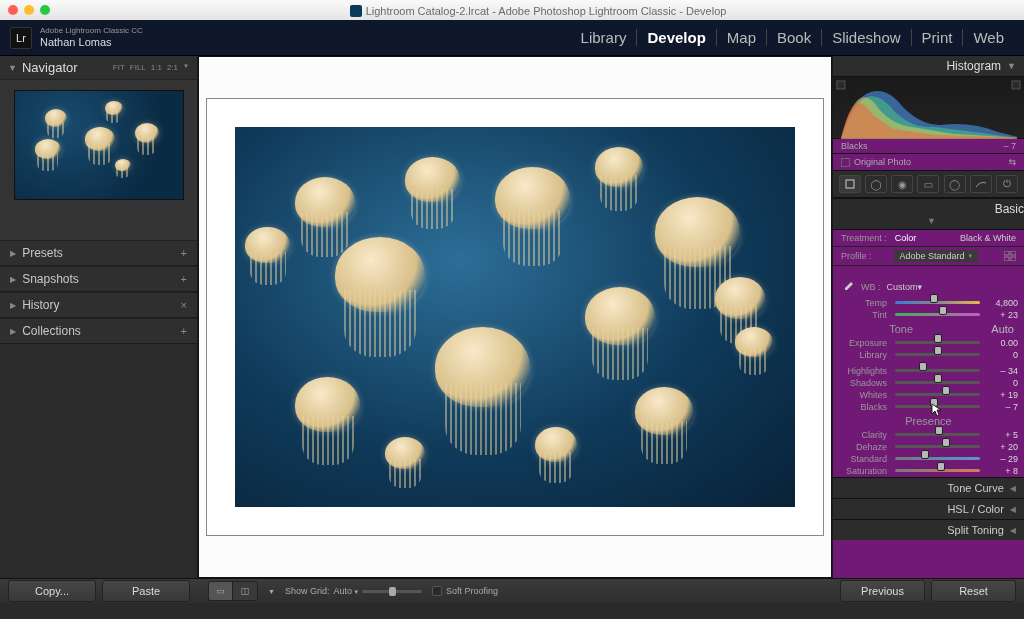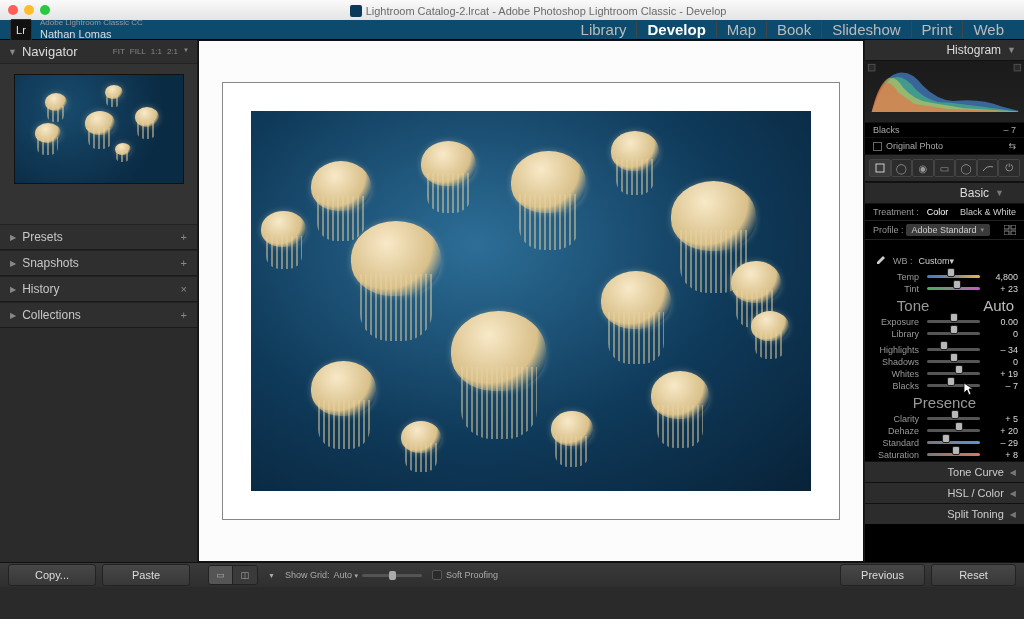--- a/index.html
+++ b/index.html
@@ -7,35 +7,35 @@
 
   
   .titlebar { height: 20px; background: linear-gradient(#fafafa,#e4e4e4); display:flex; align-items:center; padding:0 8px; color:#6a6a6a; font-size:11px; }
   .traffic { display:flex; gap:6px; margin-right:10px; }
   .traffic span { width:10px; height:10px; border-radius:50%; display:inline-block; }
   .tf-close{background:#ff5f57;} .tf-min{background:#ffbd2e;} .tf-max{background:#28c840;}
   .titlebar-text { flex:1; text-align:center; }
   .titlebar-icon{width:12px;height:12px;background:#0a3a5a;display:inline-block;border-radius:2px;margin-right:4px;position:relative;top:2px;}
 
   
-  .appheader { height:20px; background:#0c4a6e; display:flex; align-items:center; padding:0 10px; border-bottom:1px solid #000;}
+  .appheader { height:36px; background:#0f172a; display:flex; align-items:center; padding:0 10px; border-bottom:1px solid #000;}
   .logo { width:22px; height:22px; background:#111; border:1px solid #333; color:#e6e6e6; font-size:11px; display:flex; align-items:center; justify-content:center; border-radius:2px; margin-right:8px;}
   .appheader-sub{line-height:1.1;}
   .subline1{font-size:8px;color:#9a9a9a;}
   .subline2{font-size:11px;color:#ddd;}
   .modules{margin-left:auto;display:flex;gap:0;color:#bbb;font-size:15px;}
   .modules span{padding:0 10px;border-right:1px solid #444;cursor:pointer;}
   .modules span:last-child{border-right:none;}
   .modules .active{color:#fff;font-weight:bold;}
 
   
   .main { display:flex; height:522px; background:#393939;}
   .leftpanel{width:198px;background:#333;border-right:1px solid #1a1a1a;display:flex;flex-direction:column;}
   .center{flex:1;background:#fcfcfc;display:flex;align-items:center;justify-content:center;position:relative;border:1px solid #111;}
-  .rightpanel{width:160px;background:#000000;border-left:1px solid #1a1a1a;display:flex;flex-direction:column;overflow:hidden;}
+  .rightpanel{width:192px;background:#701a75;border-left:1px solid #1a1a1a;display:flex;flex-direction:column;overflow:hidden;}
 
   
   .panelhead{display:flex;align-items:center;padding:4px 8px;color:#ddd;font-size:13px;border-bottom:1px solid #222;background:#2e2e2e;}
   .panelhead .tri{margin-right:5px;font-size:9px;color:#888;}
   .navopts{margin-left:auto;font-size:8px;color:#888;display:flex;gap:5px;}
   .navopts span{cursor:pointer;}
   .thumb{margin:10px auto;width:170px;height:110px;background:radial-gradient(circle at 30% 30%,#184b6e,#0a2b44 70%);border:1px solid #111;position:relative;overflow:hidden;}
   .leftsection{display:flex;align-items:center;padding:5px 10px;border-top:1px solid #222;border-bottom:1px solid #1a1a1a;background:#2f2f2f;color:#c8c8c8;font-size:12px;cursor:pointer;}
   .leftsection .tri{font-size:8px;color:#888;margin-right:6px;}
   .leftsection .act{margin-left:auto;font-size:11px;color:#888;}
@@ -51,33 +51,33 @@
   .rhead .lbl{margin-left:auto;}
   .histo{height:62px;background:linear-gradient(#1a1a1a,#222);position:relative;border-bottom:1px solid #111;}
   .histo svg{position:absolute;inset:0;}
   .underhisto{display:flex;padding:2px 8px;font-size:9px;color:#aaa;border-bottom:1px solid #111;}
   .underhisto span:last-child{margin-left:auto;}
   .origrow{display:flex;padding:3px 8px;font-size:9px;color:#aaa;border-bottom:1px solid #111;align-items:center;}
   .origrow .sq{width:9px;height:9px;border:1px solid #666;margin-right:4px;}
   .toolstrip{display:flex;justify-content:space-around;padding:4px 4px;border-bottom:1px solid #111;background:#2c2c2c;}
   .toolstrip .tool{width:22px;height:18px;border:1px solid #444;border-radius:2px;display:flex;align-items:center;justify-content:center;color:#999;font-size:10px;cursor:pointer;}
   .toolstrip .tool.active{background:#3a3a3a;color:#ddd;}
-  .sectionhdr{background:#2a2a2a;padding:3px 20px;display:flex;align-items:center;border-top:1px solid #111;border-bottom:1px solid #111;font-size:12px;color:#ddd;}
+  .sectionhdr{background:#2a2a2a;padding:3px 0;display:flex;align-items:center;border-top:1px solid #111;border-bottom:1px solid #111;font-size:12px;color:#ddd;flex-direction:column;}
   .sectionhdr .lbl{margin-left:auto;}
   .sectionhdr .tri{margin-left:6px;font-size:9px;color:#777;}
   .treatrow{display:flex;padding:3px 8px;font-size:9px;color:#999;gap:8px;border-bottom:1px solid #222;align-items:center;}
   .treatrow .opt{cursor:pointer;color:#ccc;}
   .treatrow .opt.active{color:#fff;}
   .treatrow .opt2{margin-left:auto;}
-  .profilerow{display:flex;padding:3px 8px;font-size:9px;align-items:center;gap:2px;border-bottom:1px solid #222;}
+  .profilerow{display:flex;padding:3px 8px;font-size:9px;align-items:center;gap:22px;border-bottom:1px solid #222;}
   .profilerow .dropdown{background:#3a3a3a;padding:1px 6px;border-radius:2px;display:flex;align-items:center;gap:4px;cursor:pointer;}
   .profilerow .gridicn{margin-left:auto;width:12px;height:10px;color:#888;}
   .wbrow{display:flex;padding:3px 8px;align-items:center;font-size:9px;gap:6px;border-bottom:0;margin-top:11px;}
   .wbrow .eyedrop{width:14px;height:14px;display:flex;align-items:center;justify-content:center;color:#ccc;}
-  .subhead{text-align:center;font-size:15px;color:#999;padding:2px 0;gap:32px;}
+  .subhead{text-align:center;font-size:11px;color:#999;padding:2px 0;gap:32px;}
   .subhead.withright{display:flex;padding:2px 10px;}
   .subhead.withright .mid{flex:1;text-align:center;}
   .subhead.withright .rt{color:#bbb;cursor:pointer;}
 
   
   .slider{position:relative;height:11px;margin:0 4px;display:flex;align-items:center;}
   .slider .track{flex:1;height:3px;background:#555;border-radius:2px;position:relative;}
   .slider .track.grad-temp{background:linear-gradient(90deg,#3b7bd4,#888,#e6b84a);}
   .slider .track.grad-tint{background:linear-gradient(90deg,#3fb05a,#888,#c65ac6);}
   .slider .track.grad-vib{background:linear-gradient(90deg,#777,#5a95d8);}

